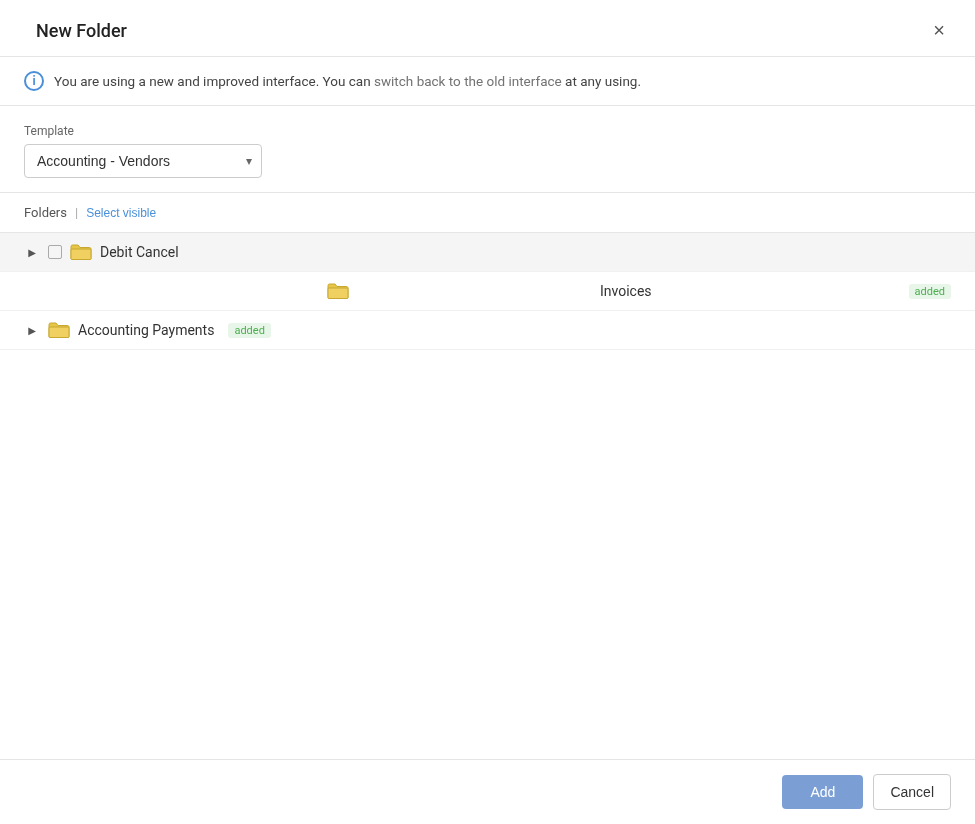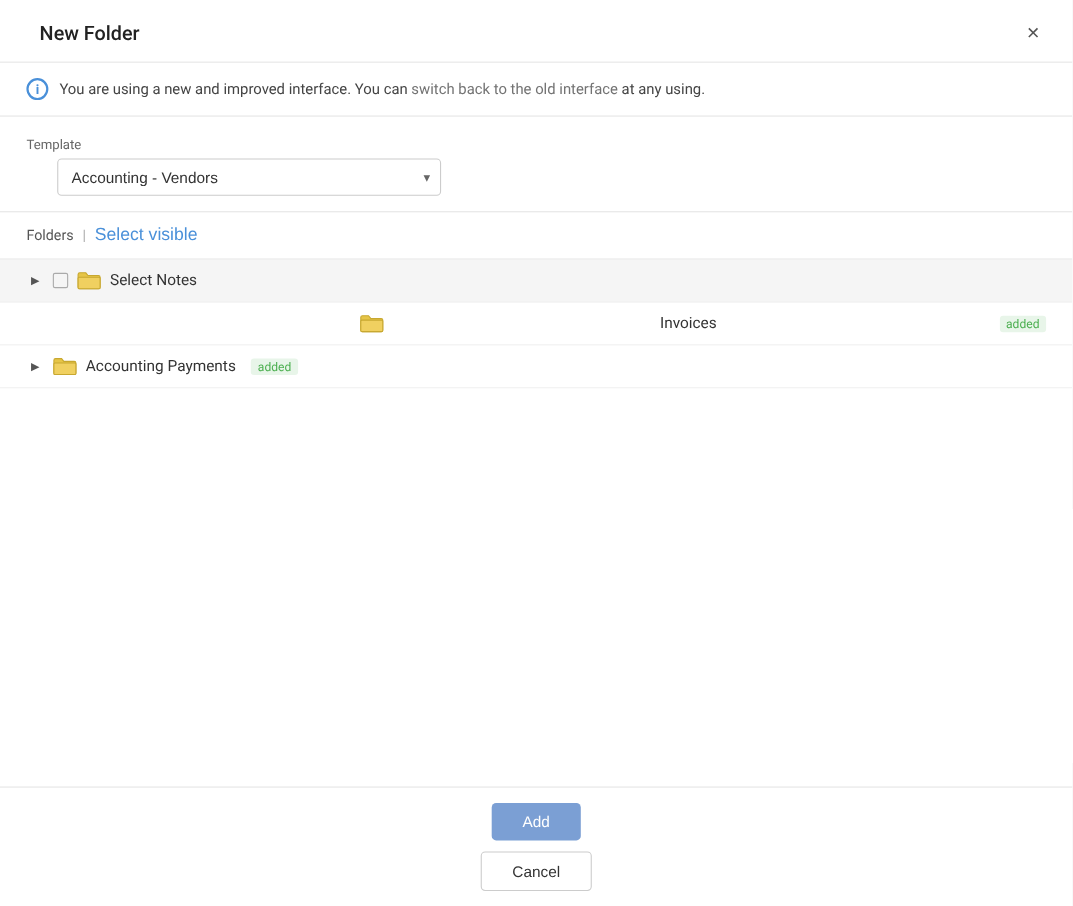--- a/index.html
+++ b/index.html
@@ -97,22 +97,21 @@
     }
 
     .template-label {
       font-size: 12px;
       color: #666;
       margin-bottom: 6px;
     }
 
     .select-wrapper {
       position: relative;
-      width: 349px;
-      margin-left: 28px;
+      width: 238px;
     }
 
     .select-wrapper select {
       width: 100%;
       padding: 8px 36px 8px 12px;
       border: 1px solid #ccc;
       border-radius: 4px;
       font-size: 14px;
       color: #333;
       background: #fff;
@@ -146,21 +145,21 @@
 
     .folders-divider {
       color: #aaa;
       font-size: 13px;
     }
 
     .select-visible-btn {
       background: none;
       border: none;
       color: #4a90d9;
-      font-size: 16px;
+      font-size: 12px;
       cursor: pointer;
       padding: 0;
     }
 
     .folder-list {
       flex: 1;
       overflow-y: auto;
     }
 
     .folder-row {
@@ -221,40 +220,39 @@
       font-weight: 400;
     }
 
     .modal-footer {
       display: flex;
       align-items: center;
       justify-content: flex-end;
       padding: 14px 24px;
       border-top: 1px solid #e5e5e5;
       gap: 10px;
-      flex-direction: column;
     }
 
     .btn-add {
       background: #7b9fd4;
       color: #fff;
       border: none;
       border-radius: 4px;
       padding: 9px 28px;
       font-size: 14px;
       cursor: pointer;
       font-weight: 500;
     }
 
     .btn-cancel {
       background: #fff;
       color: #333;
       border: 1px solid #ccc;
       border-radius: 4px;
-      padding: 9px 28px;
+      padding: 9px 16px;
       font-size: 14px;
       cursor: pointer;
     }
 
     
     .folder-svg {
       width: 22px;
       height: 18px;
       flex-shrink: 0;
     }
@@ -298,21 +296,21 @@
 
     <div class="folder-list">
 
       <div class="folder-row highlighted">
         <span class="expand-arrow">▶</span>
         <div class="folder-checkbox"></div>
         <svg class="folder-svg" viewBox="0 0 22 18" fill="none" xmlns="http://www.w3.org/2000/svg">
           <path d="M1 3.5C1 2.67 1.67 2 2.5 2H8L10 4.5H19.5C20.33 4.5 21 5.17 21 6V15C21 15.83 20.33 16.5 19.5 16.5H2.5C1.67 16.5 1 15.83 1 15V3.5Z" fill="#e6c547" stroke="#c8a830" stroke-width="1"></path>
           <rect x="1" y="6" width="20" height="10.5" rx="1" fill="#f0d060" stroke="#c8a830" stroke-width="1"></rect>
         </svg>
-        <span class="folder-name">Select Notes</span>
+        <span class="folder-name">Debit Cancel</span>
       </div>
 
       <div class="folder-row child">
         <span class="expand-placeholder"></span>
         <svg class="folder-svg" viewBox="0 0 22 18" fill="none" xmlns="http://www.w3.org/2000/svg">
           <path d="M1 3.5C1 2.67 1.67 2 2.5 2H8L10 4.5H19.5C20.33 4.5 21 5.17 21 6V15C21 15.83 20.33 16.5 19.5 16.5H2.5C1.67 16.5 1 15.83 1 15V3.5Z" fill="#e6c547" stroke="#c8a830" stroke-width="1"></path>
           <rect x="1" y="6" width="20" height="10.5" rx="1" fill="#f0d060" stroke="#c8a830" stroke-width="1"></rect>
         </svg>
         <span class="folder-name">Invoices</span>
         <span class="added-badge">added</span>

